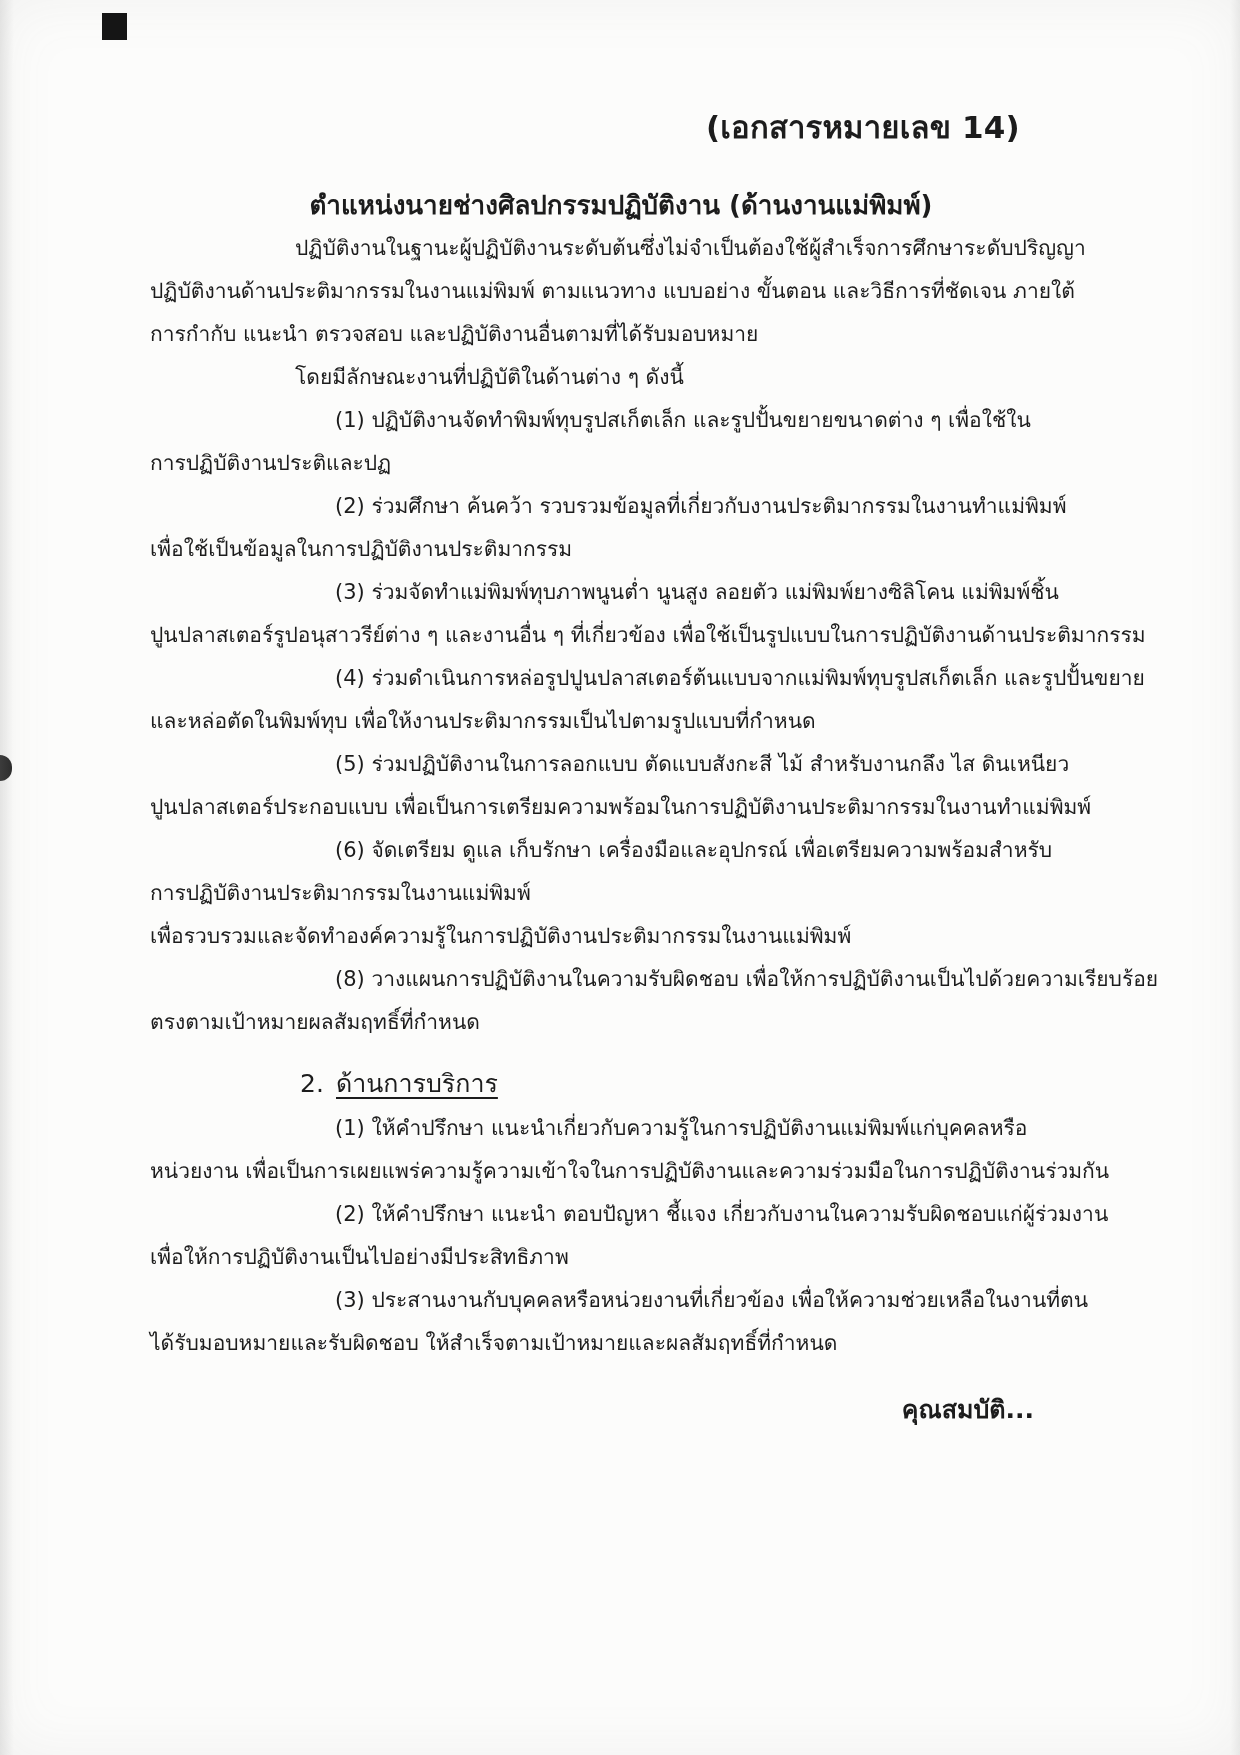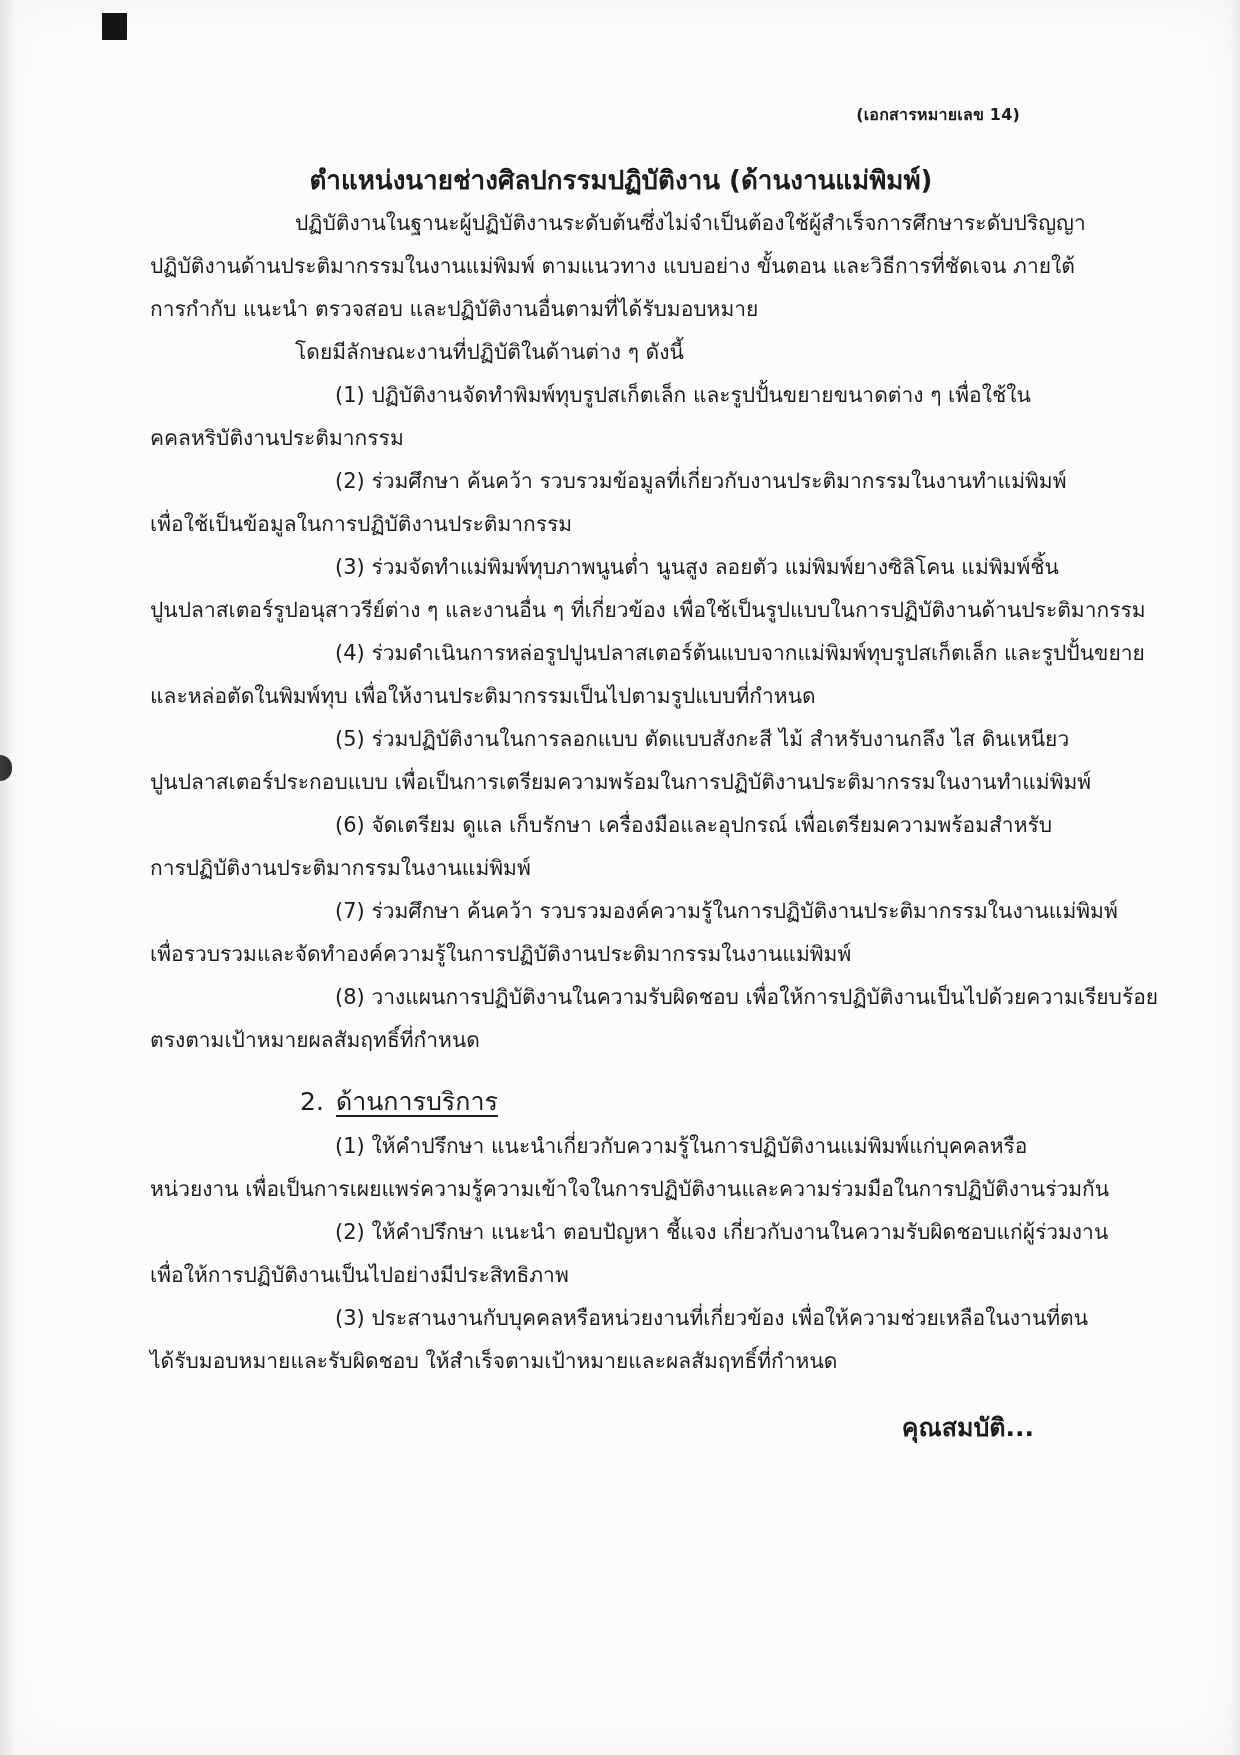--- a/index.html
+++ b/index.html
@@ -18,21 +18,21 @@
     box-shadow: inset 0 0 60px rgba(120,120,120,0.08);
   }
   .content {
     position: absolute;
     left: 150px; right: 148px; top: 0;
   }
   .docnum {
     margin-top: 102px;
     text-align: right;
     padding-right: 72px;
-    font-size: 16px;
+    font-size: 31px;
     font-weight: 600;
     letter-spacing: 0.2px;
   }
   .title {
     margin-top: 32px;
     text-align: center;
     font-size: 26px;
     font-weight: bold;
     line-height: 43px;
     white-space: nowrap;
@@ -111,32 +111,31 @@
     <div class="title">ตำแหน่งนายช่างศิลปกรรมปฏิบัติงาน (ด้านงานแม่พิมพ์)</div>
 
 
     <div class="ln ind-p">ปฏิบัติงานในฐานะผู้ปฏิบัติงานระดับต้นซึ่งไม่จำเป็นต้องใช้ผู้สำเร็จการศึกษาระดับปริญญา</div>
     <div class="ln">ปฏิบัติงานด้านประติมากรรมในงานแม่พิมพ์ ตามแนวทาง แบบอย่าง ขั้นตอน และวิธีการที่ชัดเจน ภายใต้</div>
     <div class="ln">การกำกับ แนะนำ ตรวจสอบ และปฏิบัติงานอื่นตามที่ได้รับมอบหมาย</div>
     <div class="ln ind-p">โดยมีลักษณะงานที่ปฏิบัติในด้านต่าง ๆ ดังนี้</div>
 
 
     <div class="ln ind-i">(1) ปฏิบัติงานจัดทำพิมพ์ทุบรูปสเก็ตเล็ก และรูปปั้นขยายขนาดต่าง ๆ เพื่อใช้ใน</div>
-    <div class="ln">คคลหริบัติงานประติมากรรม</div>
+    <div class="ln">การปฏิบัติงานประติและปฏ</div>
     <div class="ln ind-i">(2) ร่วมศึกษา ค้นคว้า รวบรวมข้อมูลที่เกี่ยวกับงานประติมากรรมในงานทำแม่พิมพ์</div>
     <div class="ln">เพื่อใช้เป็นข้อมูลในการปฏิบัติงานประติมากรรม</div>
     <div class="ln ind-i">(3) ร่วมจัดทำแม่พิมพ์ทุบภาพนูนต่ำ นูนสูง ลอยตัว แม่พิมพ์ยางซิลิโคน แม่พิมพ์ชิ้น</div>
     <div class="ln">ปูนปลาสเตอร์รูปอนุสาวรีย์ต่าง ๆ และงานอื่น ๆ ที่เกี่ยวข้อง เพื่อใช้เป็นรูปแบบในการปฏิบัติงานด้านประติมากรรม</div>
     <div class="ln ind-i">(4) ร่วมดำเนินการหล่อรูปปูนปลาสเตอร์ต้นแบบจากแม่พิมพ์ทุบรูปสเก็ตเล็ก และรูปปั้นขยาย</div>
     <div class="ln">และหล่อตัดในพิมพ์ทุบ เพื่อให้งานประติมากรรมเป็นไปตามรูปแบบที่กำหนด</div>
     <div class="ln ind-i">(5) ร่วมปฏิบัติงานในการลอกแบบ ตัดแบบสังกะสี ไม้ สำหรับงานกลึง ไส ดินเหนียว</div>
     <div class="ln">ปูนปลาสเตอร์ประกอบแบบ เพื่อเป็นการเตรียมความพร้อมในการปฏิบัติงานประติมากรรมในงานทำแม่พิมพ์</div>
     <div class="ln ind-i">(6) จัดเตรียม ดูแล เก็บรักษา เครื่องมือและอุปกรณ์ เพื่อเตรียมความพร้อมสำหรับ</div>
     <div class="ln">การปฏิบัติงานประติมากรรมในงานแม่พิมพ์</div>
-    <div class="ln ind-i">(7) ร่วมศึกษา ค้นคว้า รวบรวมองค์ความรู้ในการปฏิบัติงานประติมากรรมในงานแม่พิมพ์</div>
     <div class="ln">เพื่อรวบรวมและจัดทำองค์ความรู้ในการปฏิบัติงานประติมากรรมในงานแม่พิมพ์</div>
     <div class="ln ind-i">(8) วางแผนการปฏิบัติงานในความรับผิดชอบ เพื่อให้การปฏิบัติงานเป็นไปด้วยความเรียบร้อย</div>
     <div class="ln">ตรงตามเป้าหมายผลสัมฤทธิ์ที่กำหนด</div>
 
     <div class="sec sec-gap">
       <span class="secnum">2.</span><span class="sectitle">ด้านการบริการ</span>
     </div>
 
     <div class="ln ind-i">(1) ให้คำปรึกษา แนะนำเกี่ยวกับความรู้ในการปฏิบัติงานแม่พิมพ์แก่บุคคลหรือ</div>
     <div class="ln">หน่วยงาน เพื่อเป็นการเผยแพร่ความรู้ความเข้าใจในการปฏิบัติงานและความร่วมมือในการปฏิบัติงานร่วมกัน</div>

